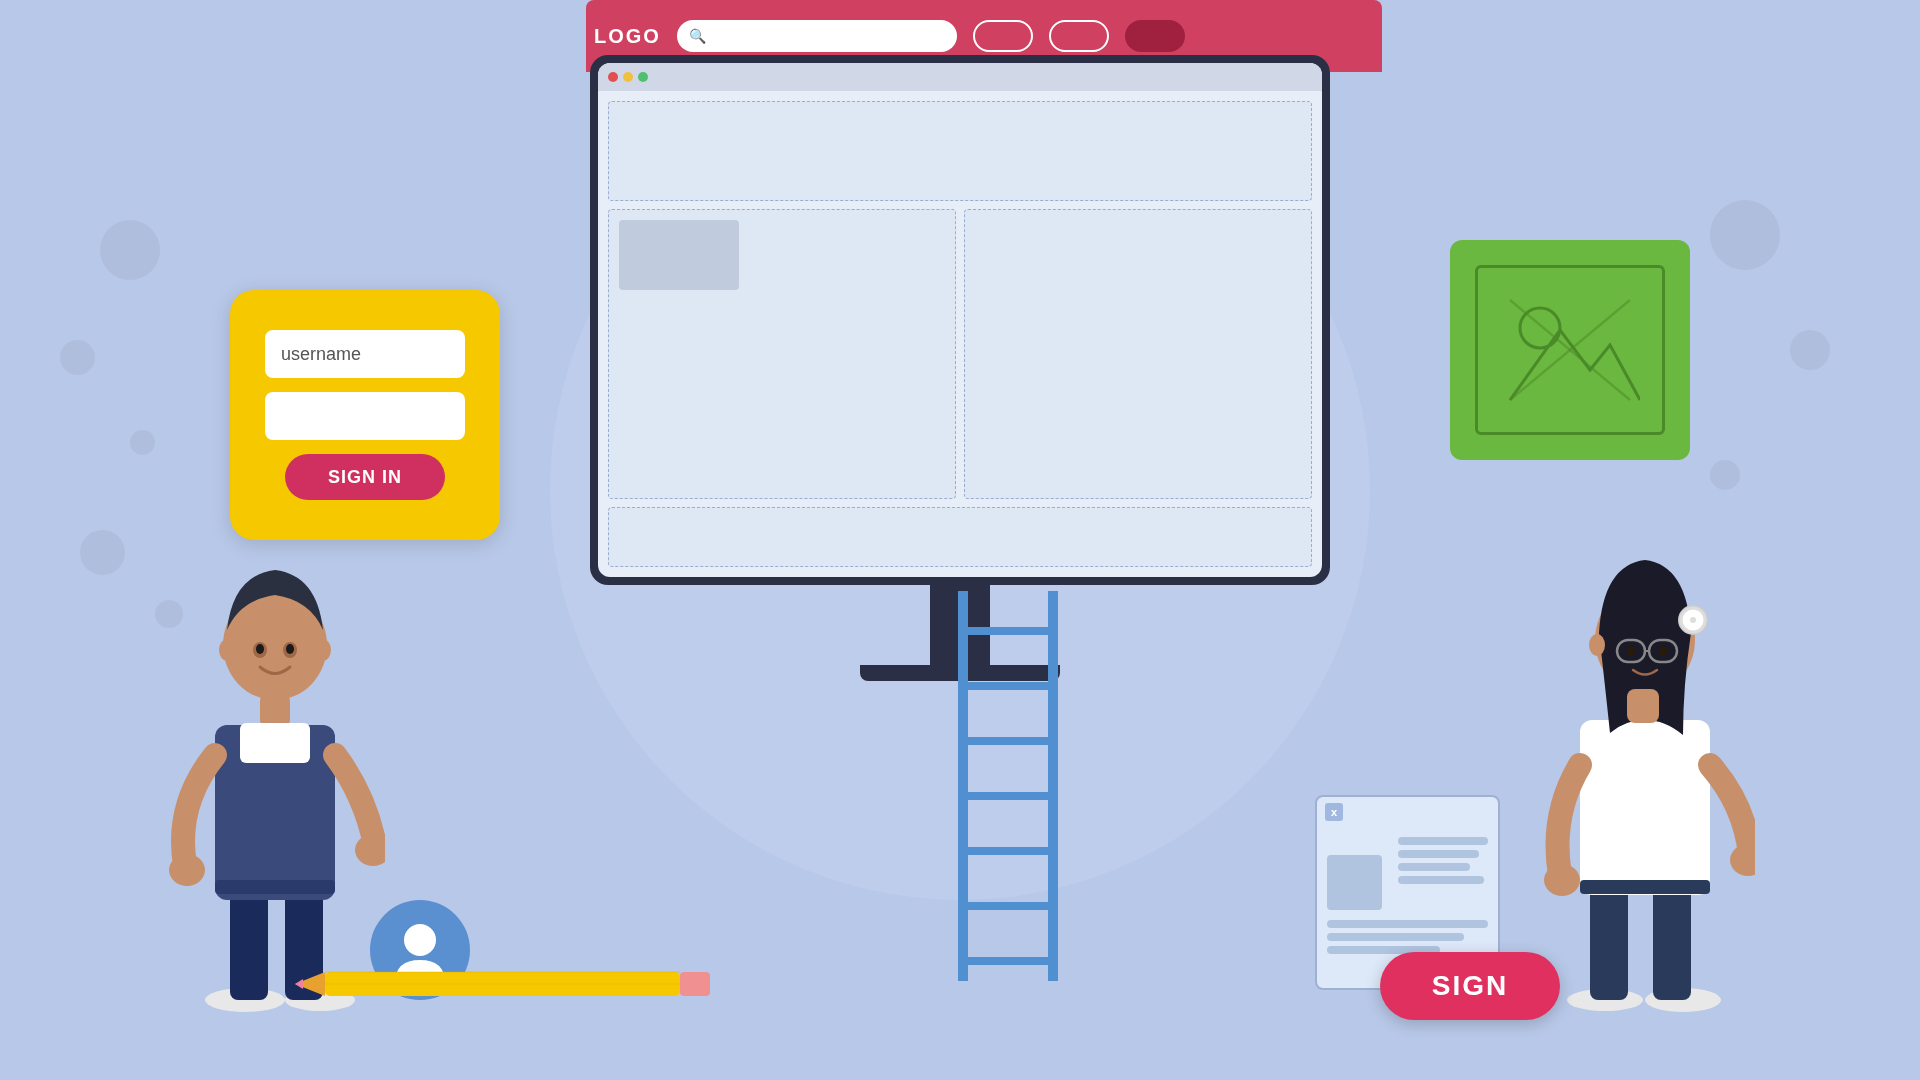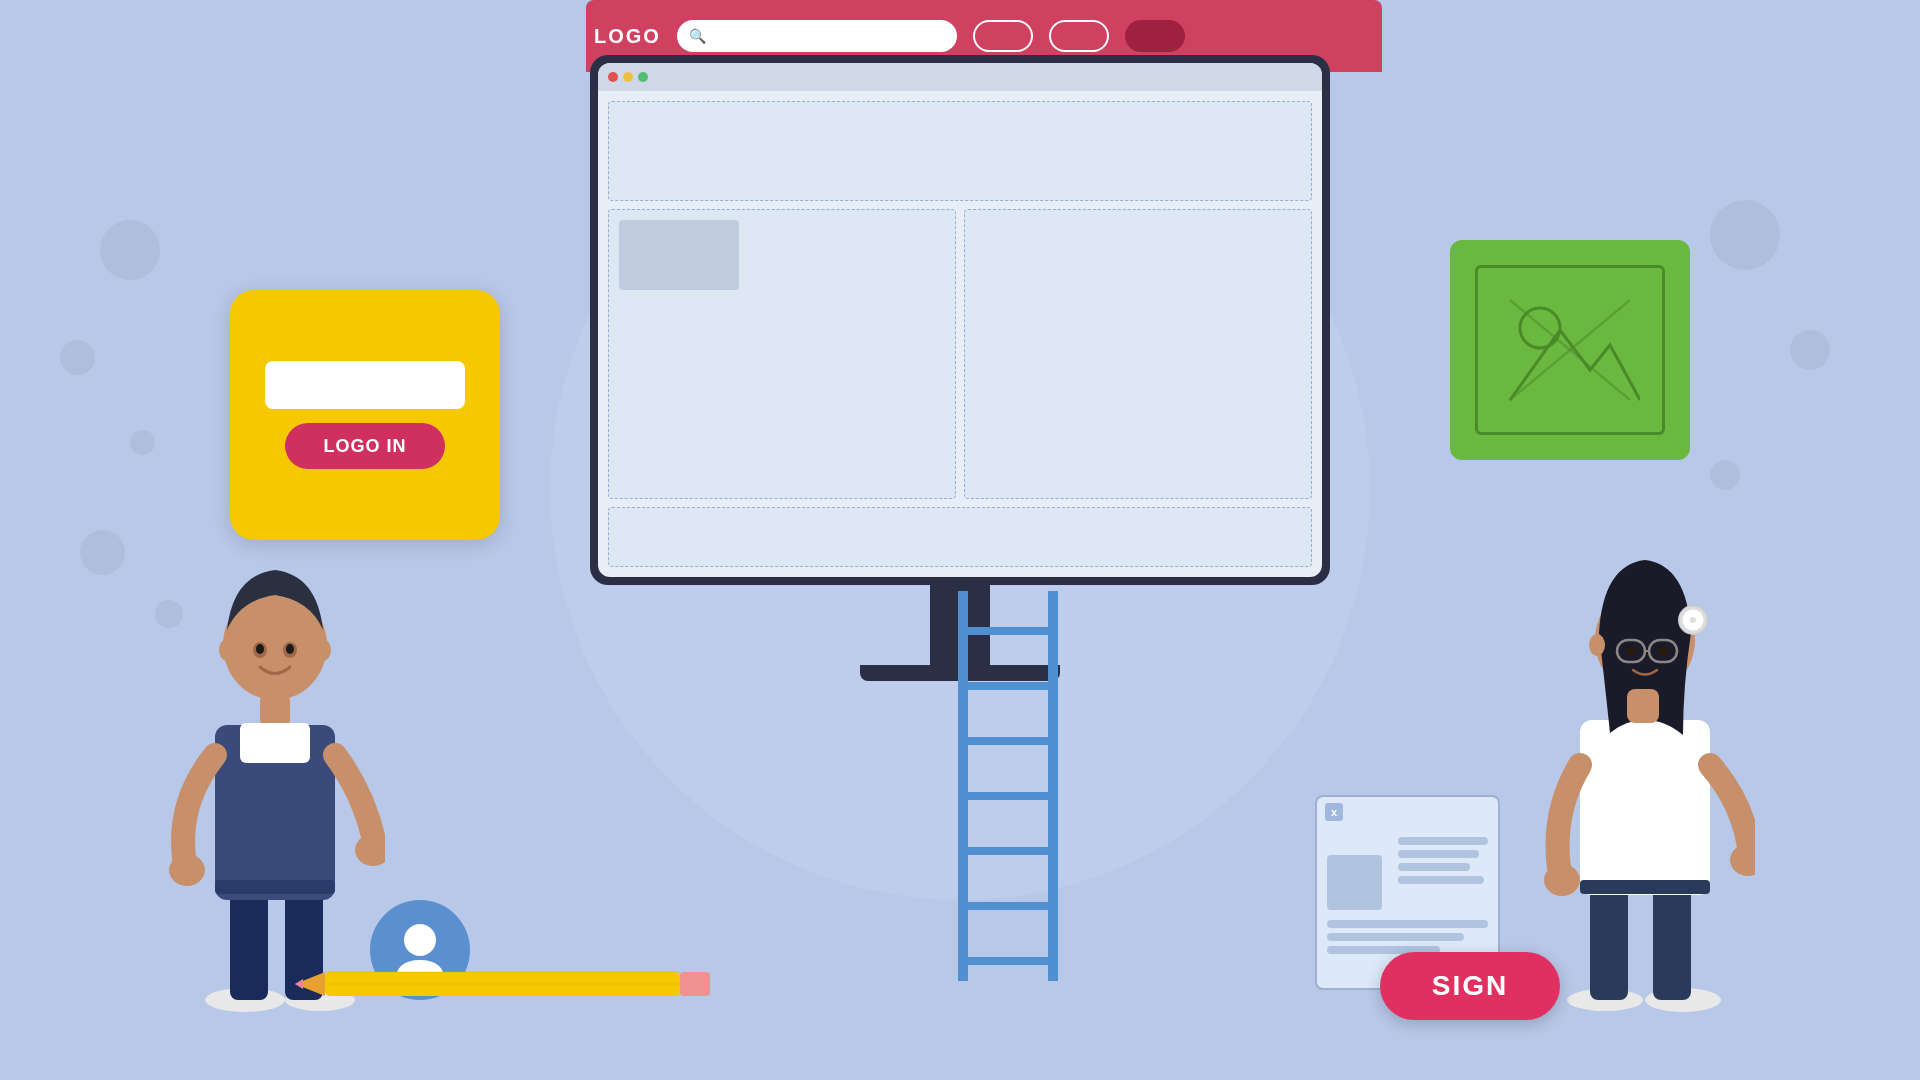--- a/index.html
+++ b/index.html
@@ -430,23 +430,26 @@
     <rect x="95" y="248" width="30" height="35" rx="8" fill="#c8906a"></rect>
 
     <polygon points="95,278 110,300 125,278" fill="white"></polygon>
 
     <ellipse cx="62" cy="205" rx="8" ry="11" fill="#c8906a"></ellipse>
     <ellipse cx="158" cy="205" rx="8" ry="11" fill="#c8906a"></ellipse>
   </svg>
 </div>
 
 <div class="login-card">
+  <div class="login-card-input">
+    <span>username</span>
+  </div>
   <div class="login-card-input-empty"></div>
   <div class="login-card-btn">
-    <span>LOGO IN</span>
+    <span>SIGN IN</span>
   </div>
 </div>
 
 <div style="position:absolute;right:165px;bottom:65px;width:220px;height:570px;">
   <svg viewBox="0 0 220 570" xmlns="http://www.w3.org/2000/svg">
 
     <ellipse cx="70" cy="555" rx="38" ry="11" fill="#e8e8e8"></ellipse>
     <ellipse cx="148" cy="555" rx="38" ry="12" fill="#e8e8e8"></ellipse>
 
     <rect x="55" y="440" width="38" height="115" rx="8" fill="#2a3a5a"></rect>

